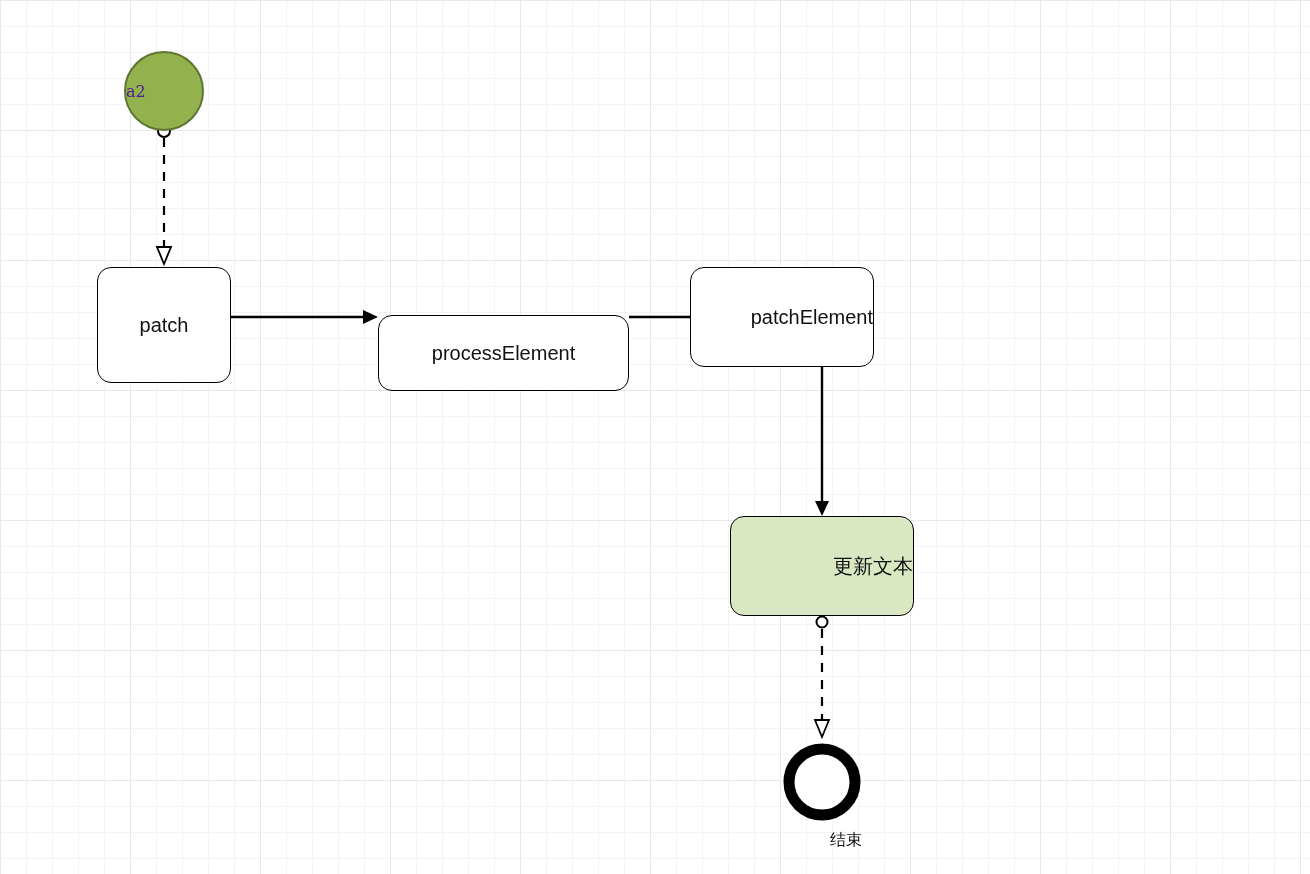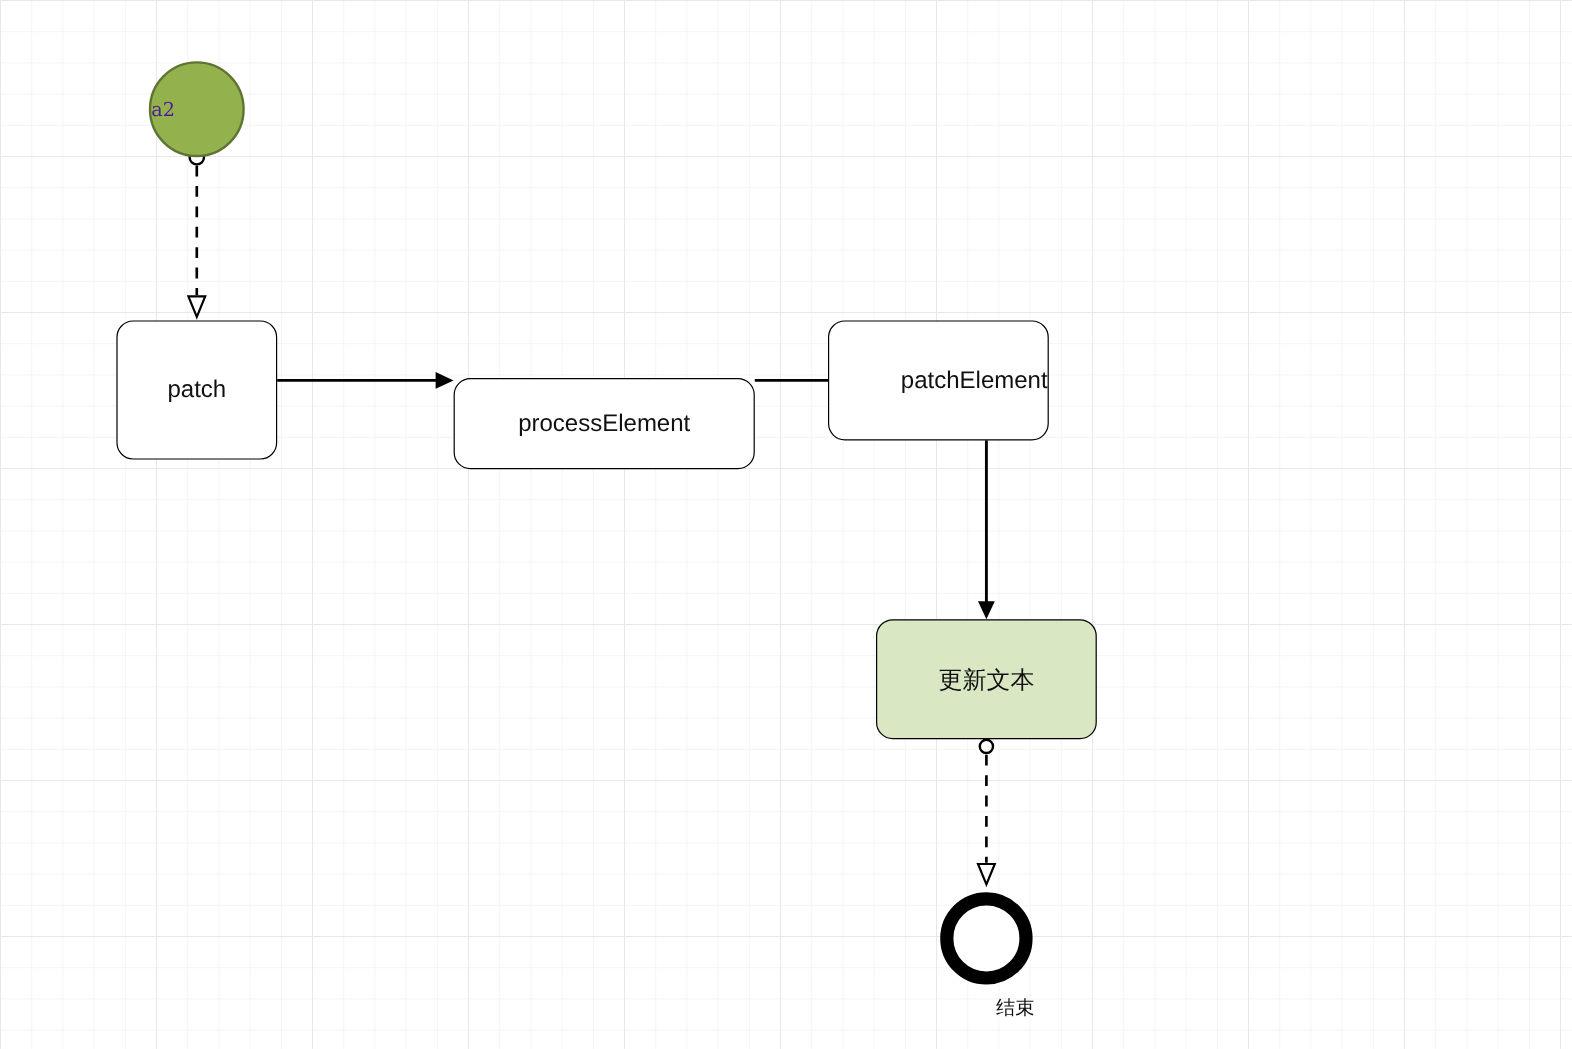--- a/index.html
+++ b/index.html
@@ -37,21 +37,21 @@
     border-radius: 14px;
     display: flex;
     align-items: center;
     justify-content: center;
     font-size: 20px;
     color: #111111;
   }
   .node-patch        { left: 97px;  top: 267px; width: 134px; height: 116px; }
   .node-process      { left: 378px; top: 267px; width: 251px; height: 76px; margin-top: 48px; }
   .node-patchelement { left: 690px; top: 267px; width: 184px; height: 100px; justify-content: flex-end; }
-  .node-update       { left: 730px; top: 516px; width: 184px; height: 100px; background: #d9e7c2; }
+  .node-update       { left: 730px; top: 516px; width: 184px; height: 100px; background: #d9e7c2; justify-content: flex-end; }
   .start-node {
     position: absolute;
     left: 124px;
     top: 51px;
     width: 80px;
     height: 80px;
     box-sizing: border-box;
     border-radius: 50%;
     background: #93b24e;
     border: 2px solid #5d7531;

